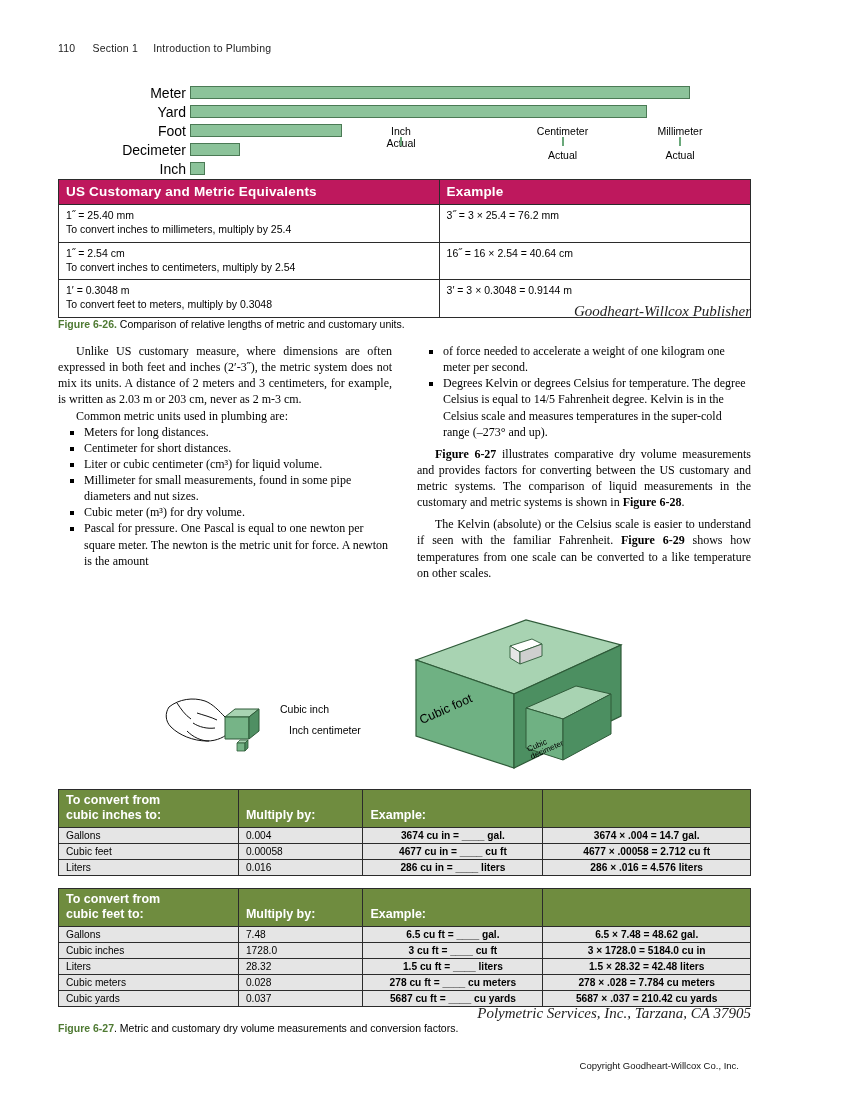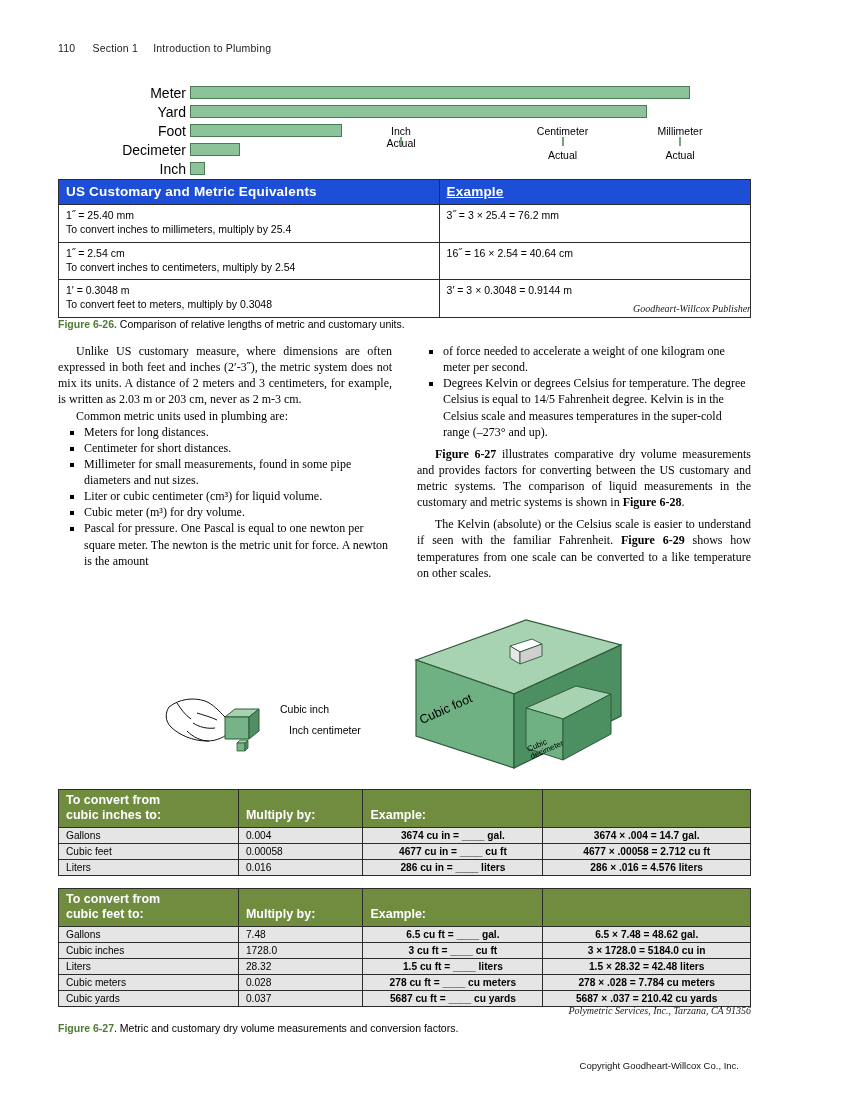--- a/index.html
+++ b/index.html
@@ -103,39 +103,39 @@
   .tbl td, .tbl th {
     border: 1px solid #2b2b2b;
     vertical-align: top;
   }
   .tbl-equiv {
     top: 179px;
     left: 58px;
     width: 693px;
   }
   .tbl-equiv th {
-    background: #1d4ed8;
+    background: #be185d;
     color: #fff;
     font-size: 13.5px;
     font-weight: bold;
     text-align: left;
     padding: 4px 7px 5px 7px;
     letter-spacing: 0.2px;
   }
   .tbl-equiv td {
     font-size: 10.5px;
     padding: 4px 7px 5px 7px;
     line-height: 1.32;
     background: #fff;
   }
   .credit {
     position: absolute;
     font-family: "Liberation Serif", serif;
     font-style: italic;
-    font-size: 10px;
+    font-size: 15px;
     color: #222;
     text-align: right;
   }
   .credit-1 { top: 303px; left: 451px; width: 300px; }
 
   .figcap {
     position: absolute;
     font-family: "Liberation Sans", sans-serif;
     font-size: 10.5px;
     color: #000;
@@ -301,21 +301,21 @@
         <span class="line"></span><span class="tickL"></span><span class="tickR"></span>
       </span>
       <span class="act">Actual</span>
     </div>
   </div>
 
   <table class="tbl tbl-equiv">
     <tbody>
         <tr>
       <th style="width:55%;">US Customary and Metric Equivalents</th>
-      <th style="width:45%;text-decoration:underline;">Example</th>
+      <th style="width:45%;">Example</th>
     </tr>
     <tr>
       <td>
         <div>1˝ = 25.40 mm</div>
         <div>To convert inches to millimeters, multiply by 25.4</div>
       </td>
       <td>3˝ = 3 × 25.4 = 76.2 mm</td>
     </tr>
     <tr>
       <td>
@@ -339,22 +339,22 @@
   <div class="figcap figcap-26">
     <b>Figure 6-26.</b><span> Comparison of relative lengths of metric and customary units.</span>
   </div>
 
   <div class="col left">
     <p>Unlike US customary measure, where dimensions are often expressed in both feet and inches (2′-3˝), the metric system does not mix its units. A distance of 2 meters and 3 centimeters, for example, is written as 2.03 m or 203 cm, never as 2 m-3 cm.</p>
     <p>Common metric units used in plumbing are:</p>
     <ul class="bul">
       <li>Meters for long distances.</li>
       <li>Centimeter for short distances.</li>
+      <li>Liter or cubic centimeter (cm³) for liquid volume.</li>
       <li>Millimeter for small measurements, found in some pipe diameters and nut sizes.</li>
-      <li>Liter or cubic centimeter (cm³) for liquid volume.</li>
       <li>Cubic meter (m³) for dry volume.</li>
       <li>Pascal for pressure. One Pascal is equal to one newton per square meter. The newton is the metric unit for force. A newton is the amount</li>
     </ul>
   </div>
 
   <div class="col right">
     <ul class="bul">
       <li style="padding-left:16px;">
         <span style="position:absolute;left:2px;top:7px;"></span>
         <span>of force needed to accelerate a weight of one kilogram one meter per second.</span>
@@ -484,21 +484,21 @@
     </tr>
     <tr>
       <td>Cubic yards</td>
       <td>0.037</td>
       <td class="c">5687 cu ft = ____ cu yards</td>
       <td class="c">5687 × .037 = 210.42 cu yards</td>
     </tr>
   </tbody>
     </table>
 
-  <div class="credit credit-2">Polymetric Services, Inc., Tarzana, CA 91356</div>
+  <div class="credit credit-2">Polymetric Services, Inc., Tarzana, CA 37905</div>
 
   <div class="figcap figcap-27">
     <b>Figure  6-27</b><span>. Metric and customary dry volume measurements and conversion factors.</span>
   </div>
 
   <div class="copyright">Copyright Goodheart-Willcox Co., Inc.</div>
 
 </div>
 
 </body></html>

